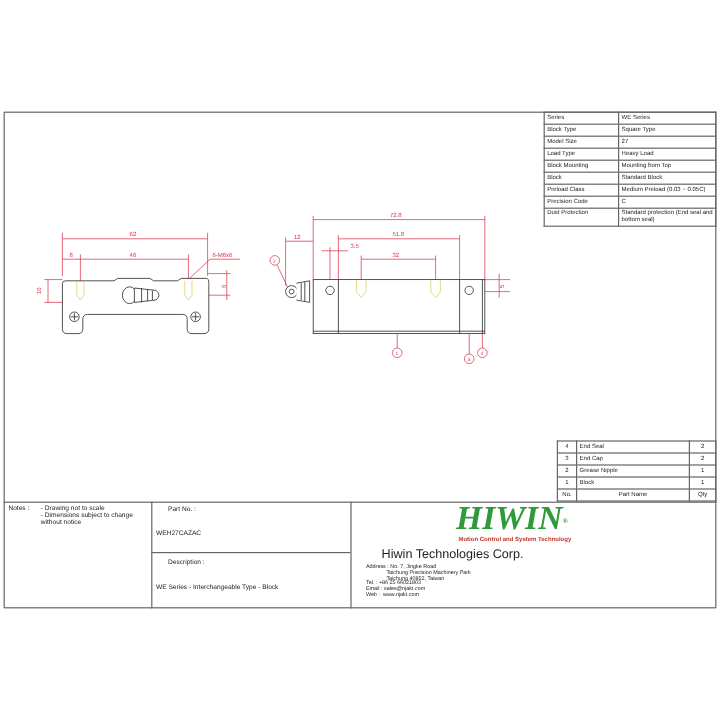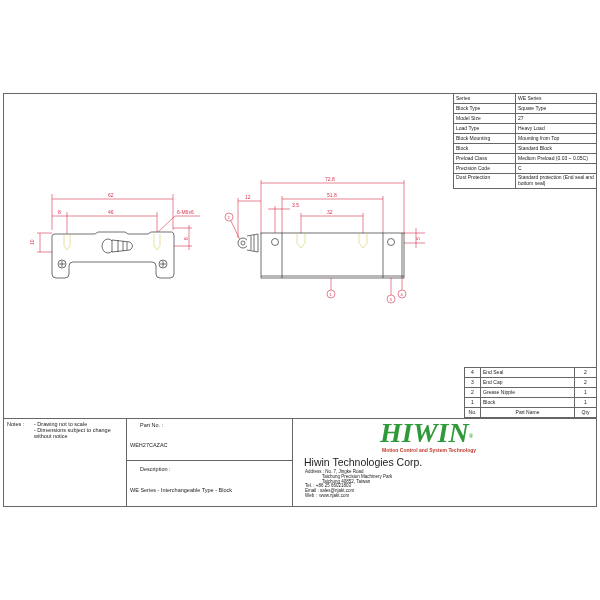--- a/index.html
+++ b/index.html
@@ -14,21 +14,21 @@
   .parts td.n { width:11px; text-align:center; }
   .parts td.q { width:17px; text-align:center; }
   .parts tr.hdr td.p { text-align:center; }
   .tb-top { position:absolute; left:3px; top:418px; width:594px; border-top:1px solid #666; }
   .vline { position:absolute; border-left:1px solid #666; }
   .hline { position:absolute; border-top:1px solid #666; }
   .txt { position:absolute; font-size:5.5px; line-height:6px; white-space:nowrap; }
   .logo { position:absolute; left:380px; top:418px; font-family:"Liberation Serif", serif; font-style:italic; font-weight:bold; font-size:28px; color:#2e9a3a; letter-spacing:0px; line-height:30px; }
   .reg { font-size:6px; color:#2e9a3a; font-style:normal; vertical-align:middle; }
   .tag { position:absolute; left:382px; top:447px; font-size:5px; color:#c0392b; font-weight:bold; }
-  .corp { position:absolute; left:304px; top:456px; font-size:10.5px; color:#222; }
+  .corp { position:absolute; left:318px; top:456px; font-size:10.5px; color:#222; }
   .addr { position:absolute; left:305px; top:470px; font-size:4.5px; line-height:4.8px; white-space:pre; }
   svg { position:absolute; left:0; top:0; }
 </style>
 </head>
 <body>
 
 <div class="frame"></div>
 
 <table class="spec">
   <tbody>

